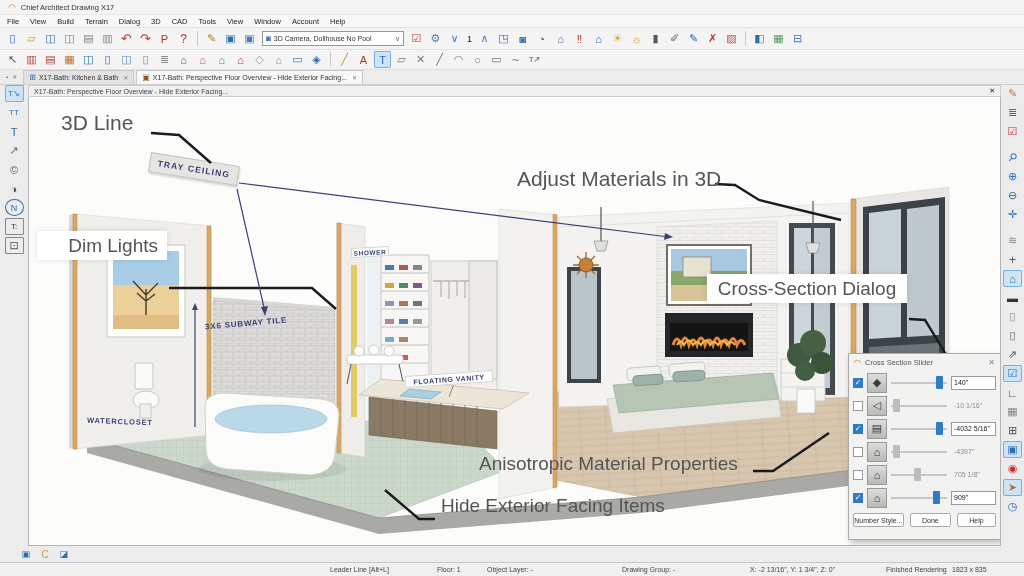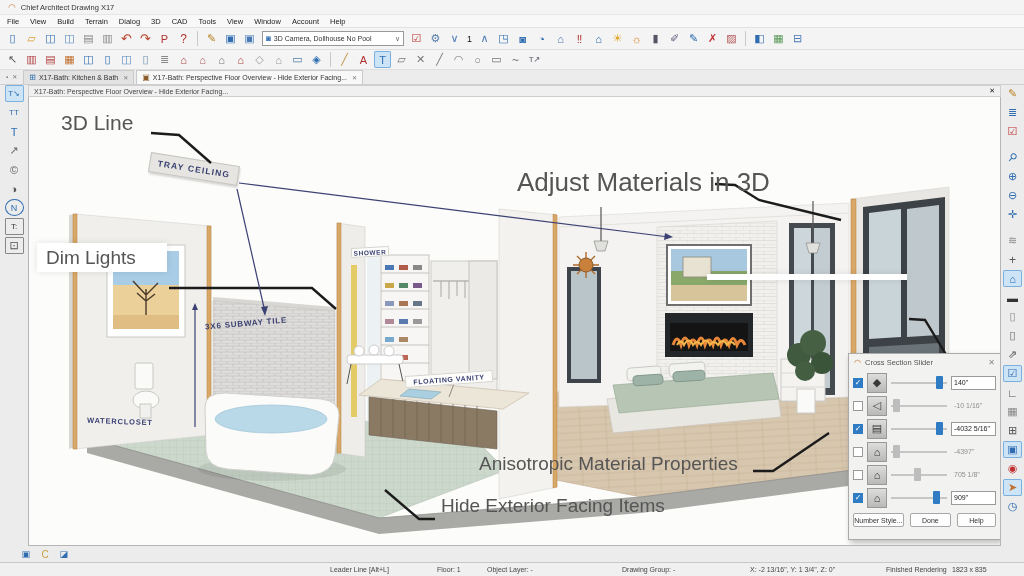--- a/index.html
+++ b/index.html
@@ -401,26 +401,27 @@
       <span>WATERCLOSET</span></div>
     <div class="stext strip" style="left:376px;top:276px;width:88px;height:12px;transform:rotate(-4deg);font-size:7px;letter-spacing:0.6px;">
       <span>FLOATING VANITY</span>
       </div>
     <div class="stext strip" style="left:322px;top:150px;width:38px;height:10px;transform:rotate(-3deg);font-size:6.5px;letter-spacing:0.6px;">
       <span>SHOWER</span>
       </div>
 
     <div class="ann" style="left:32px;top:14px;font-size:21px;">
       <span>3D Line</span></div>
-    <div class="ann annbox" style="left:8px;top:146px;width:130px;text-align:left;line-height:23px;">
+    <div class="ann annbox" style="left:8px;top:134px;width:130px;text-align:right;line-height:23px;">
       <div>Dim Lights</div>
       </div>
-    <div class="ann" style="left:488px;top:70px;font-size:26px;">
+    <div class="ann" style="left:488px;top:70px;font-size:21px;">
       <span>Adjust Materials in 3D</span></div>
     <div class="ann annbox" style="left:678px;top:177px;width:200px;text-align:center;line-height:23px;">
+        <div>Cross-Section Dialog</div>
       </div>
     <div class="ann" style="left:412px;top:398px;">
       <span>Hide Exterior Facing Items</span></div>
     <div class="ann" style="left:450px;top:356px;">
       <span>Anisotropic Material Properties</span></div>
 
     <svg class="leaders" width="973" height="449">
       <g fill="none" stroke="#1b1b1b" stroke-width="2.4">
         <path d="M122,36 L150,38 L182,66"></path>
         <path d="M140,191 L283,191 L307,212"></path>

